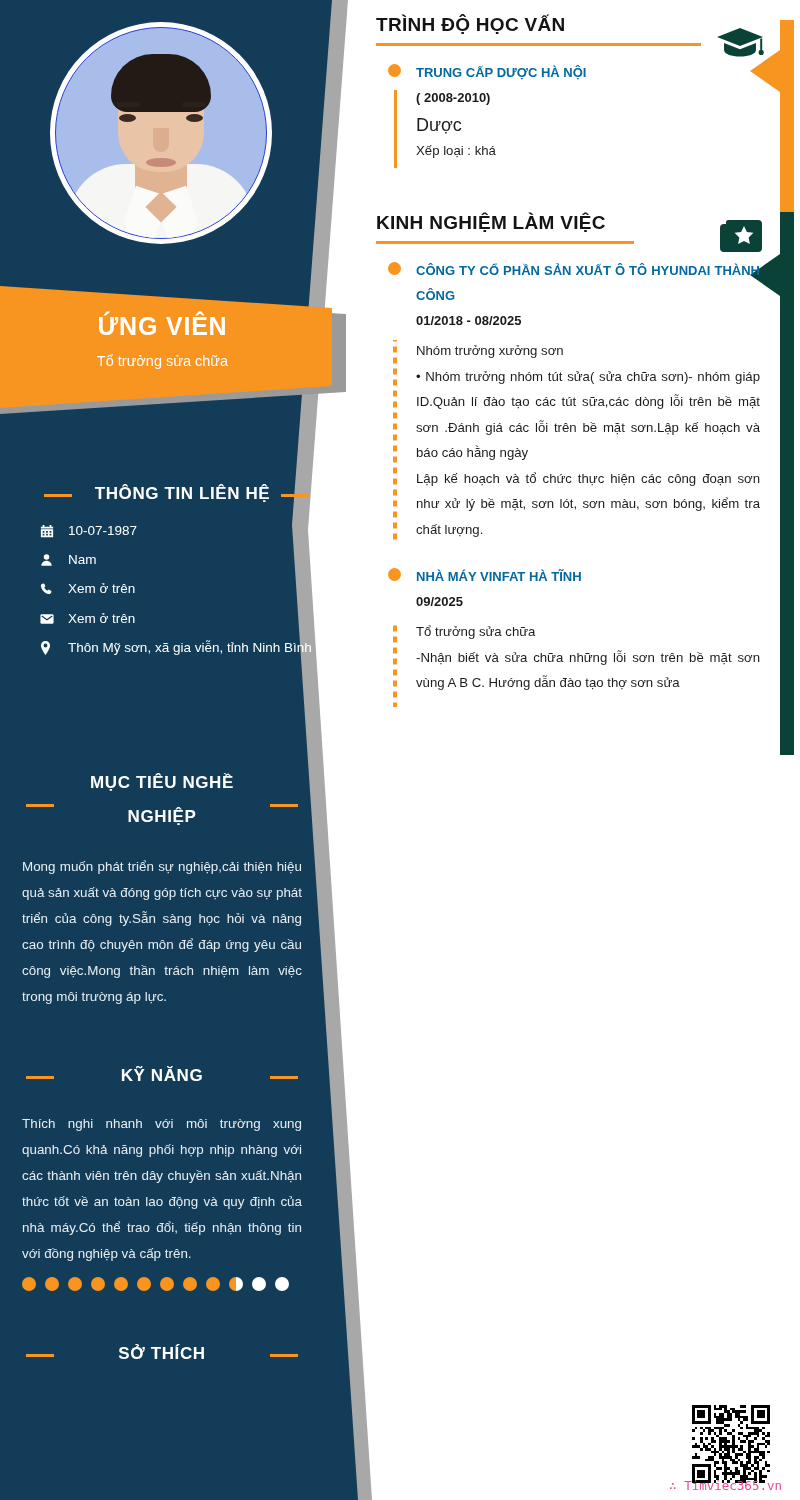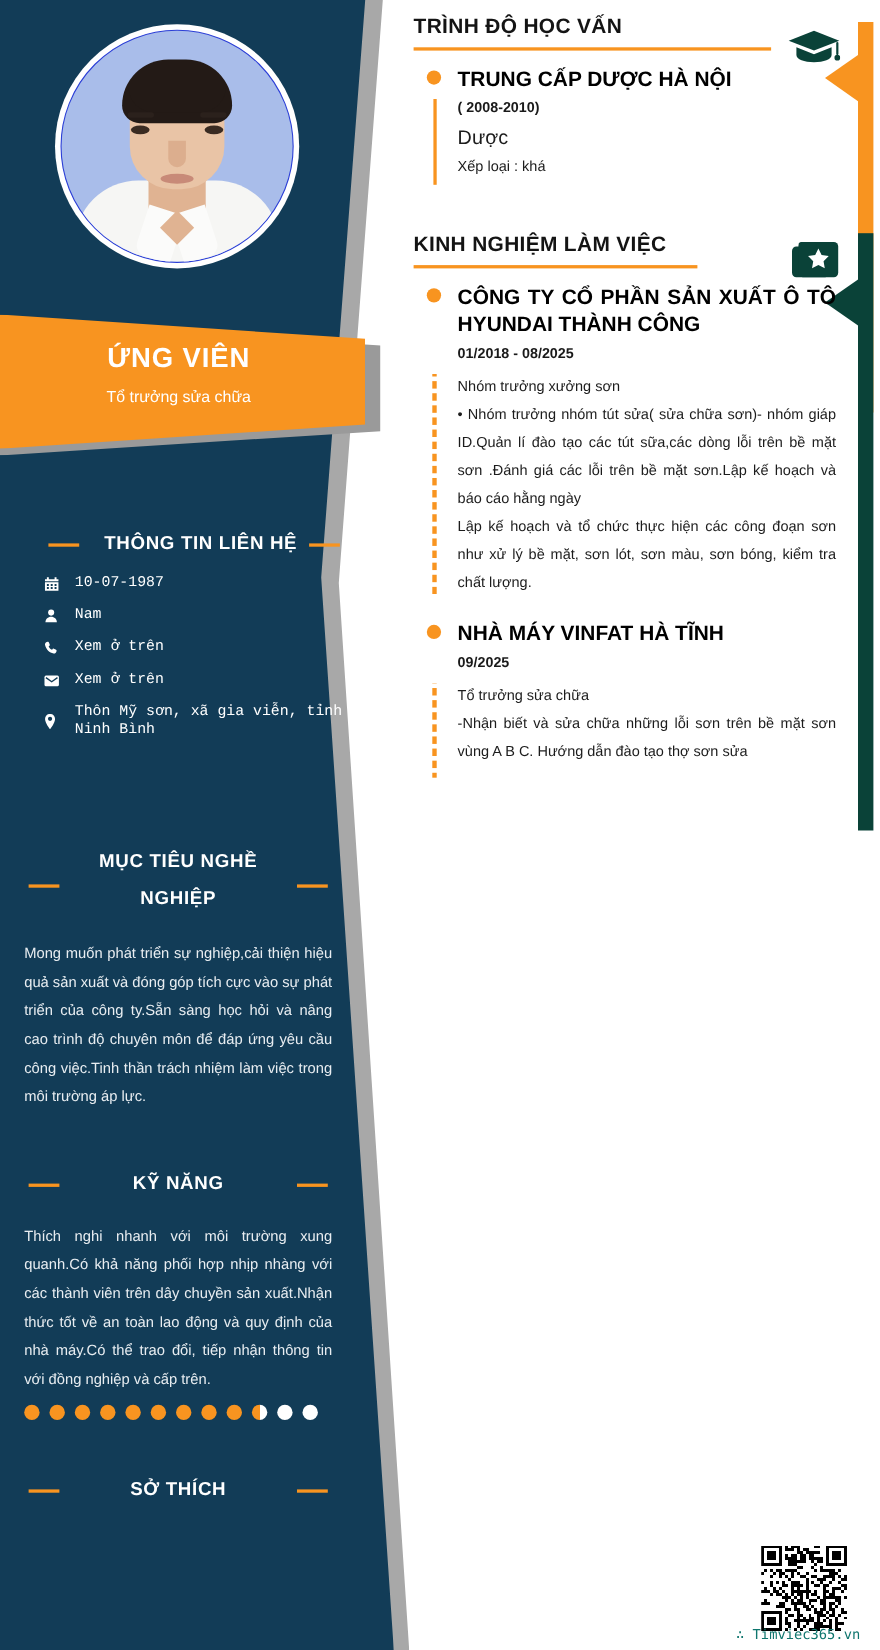--- a/index.html
+++ b/index.html
@@ -129,21 +129,21 @@
     position: relative; text-align: center;
     font-size: 17px; font-weight: bold; letter-spacing: .6px;
     color: #ffffff; line-height: 31px;
   }
   .sb-head .dash-l, .sb-head .dash-r {
     position: absolute; top: 50%; width: 28px; height: 3px;
     background: #f89420;
   }
   .sb-head .dash-l { left: 4px; } .sb-head .dash-r { right: 16px; }
 
-  .contact-list { margin-top: 14px; font-family: Liberation Mono, monospace; }
+  .contact-list { margin-top: 14px; }
   .contact-row {
     display: flex; align-items: center;
     margin-bottom: 13px; color: #ffffff; font-size: 13.5px;
   }
   .contact-row .ci {
     width: 28px; flex: 0 0 28px; text-align: left;
     font-size: 13px; color: #ffffff; line-height: 1;
   }
   .contact-row .ci svg { display:block; }
   .contact-row .ctext { line-height: 1.2; }
@@ -198,21 +198,21 @@
 
   .icon-badge { position: absolute; }
   .icon-badge svg { display: block; }
 
   .entry { position: relative; padding-left: 40px; margin-top: 14px; }
   .entry .bullet {
     position: absolute; left: 12px; top: 4px;
     width: 13px; height: 13px; border-radius: 50%; background: #f89420;
   }
   .entry-org {
-    font-size: 19px; font-weight: bold; color: #000000;
+    font-size: 13px; font-weight: bold; color: #0369a1;
     line-height: 25px; text-align: justify; text-align-last: left;
   }
   .entry-org.justify { text-align: justify; }
   .entry-date {
     font-size: 13px; font-weight: bold; color: #1a1a1a;
     margin-top: 2px; line-height: 22px;
   }
   .entry-side {
     position: absolute; left: 18px; top: 26px; bottom: 0; width: 3px;
     background: #f89420;
@@ -228,21 +228,21 @@
     font-size: 13.2px; color: #1c1c1c; line-height: 25.5px;
     text-align: justify; padding-left: 40px;
   }
   .desc p { margin: 0; }
 
   
   .qr { position: absolute; left: 692px; top: 1405px; width: 78px; height: 78px; z-index: 6;}
   .brand {
     position: absolute; left: 612px; top: 1478px; width: 170px;
     text-align: right; font-family: "DejaVu Sans Mono", monospace;
-    font-size: 12.5px; color: #0f766e; z-index: 6;
+    font-size: 12.5px; color: #ec4899; z-index: 6;
   }
 </style>
 </head>
 <body>
 
 <div id="page">
 
   <div class="sidebar-shadow"></div>
   <div class="sidebar"></div>
 
@@ -328,21 +328,21 @@
     </div>
   </div>
 
   <div class="sb-section" style="left:22px; top:766px; width:280px;">
     <div class="sb-head" style="line-height:34px;">
       <span class="dash-l" style="top:38px;"></span>
       <span class="dash-r" style="top:38px; right:4px;"></span>
       <div>MỤC TIÊU NGHỀ</div>
       <div>NGHIỆP</div>
     </div>
-    <div class="sb-para">Mong muốn phát triển sự nghiệp,cải thiện hiệu quả sản xuất và đóng góp tích cực vào sự phát triển của công ty.Sẵn sàng học hỏi và nâng cao trình độ chuyên môn để đáp ứng yêu cầu công việc.Tinh thần trách nhiệm làm việc trong môi trường áp lực.</div>
+    <div class="sb-para">Mong muốn phát triển sự nghiệp,cải thiện hiệu quả sản xuất và đóng góp tích cực vào sự phát triển của công ty.Sẵn sàng học hỏi và nâng cao trình độ chuyên môn để đáp ứng yêu cầu công việc.Mong thần trách nhiệm làm việc trong môi trường áp lực.</div>
   </div>
 
   <div class="sb-section" style="left:22px; top:1060px; width:280px;">
     <div class="sb-head">
       <span class="dash-l"></span>
       <span>KỸ NĂNG</span>
       <span class="dash-r" style="right:4px;"></span>
     </div>
     <div class="sb-para">Thích nghi nhanh với môi trường xung quanh.Có khả năng phối hợp nhịp nhàng với các thành viên trên dây chuyền sản xuất.Nhận thức tốt về an toàn lao động và quy định của nhà máy.Có thể trao đổi, tiếp nhận thông tin với đồng nghiệp và cấp trên.</div>
     <div class="dots" id="skill-dots">

